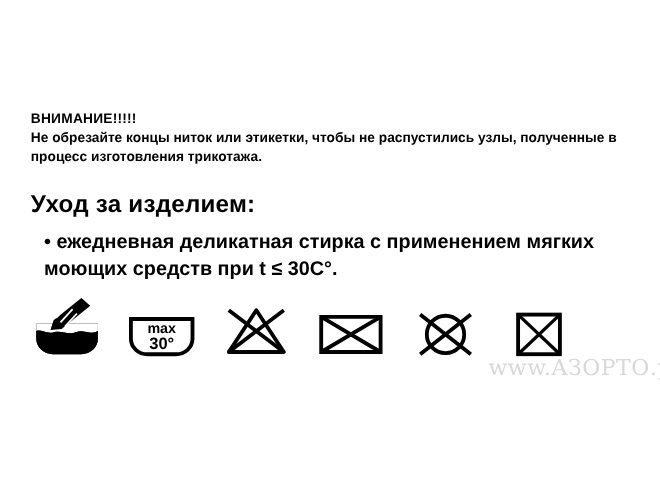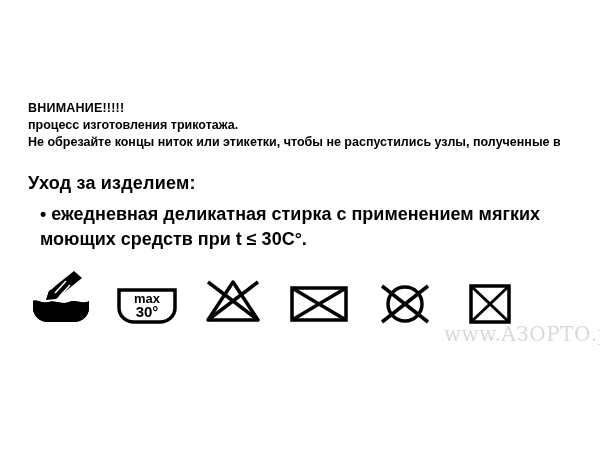--- a/index.html
+++ b/index.html
@@ -38,21 +38,21 @@
     line-height: 1.35;
     margin-top: 0px;
   }
   .para-gap {
     margin-top: 14px;
   }
   .line {
     display: block;
   }
   .care-heading {
-    font-size: 18px;
+    font-size: 22px;
     font-weight: bold;
     margin-top: 22px;
     letter-spacing: 0.2px;
   }
   .care-bullet {
     font-size: 18px;
     font-weight: bold;
     line-height: 1.4;
     margin-top: 8px;
     padding-left: 12px;
@@ -92,22 +92,22 @@
 </head>
 <body>
 
 <div class="page">
 
   <div class="content">
 
     <div class="warning-title">ВНИМАНИЕ!!!!!</div>
 
     <div class="warning-body">
+      <span class="line">Не обрезайте концы ниток или этикетки, чтобы не распустились узлы, полученные в</span>
       <span class="line">процесс изготовления трикотажа.</span>
-      <span class="line">Не обрезайте концы ниток или этикетки, чтобы не распустились узлы, полученные в</span>
     </div>
 
 
     <div class="care-heading">Уход за изделием:</div>
 
     <div class="care-bullet">• ежедневная деликатная стирка с применением мягких моющих средств при t ≤ 30С°.</div>
 
 
   </div>
 

